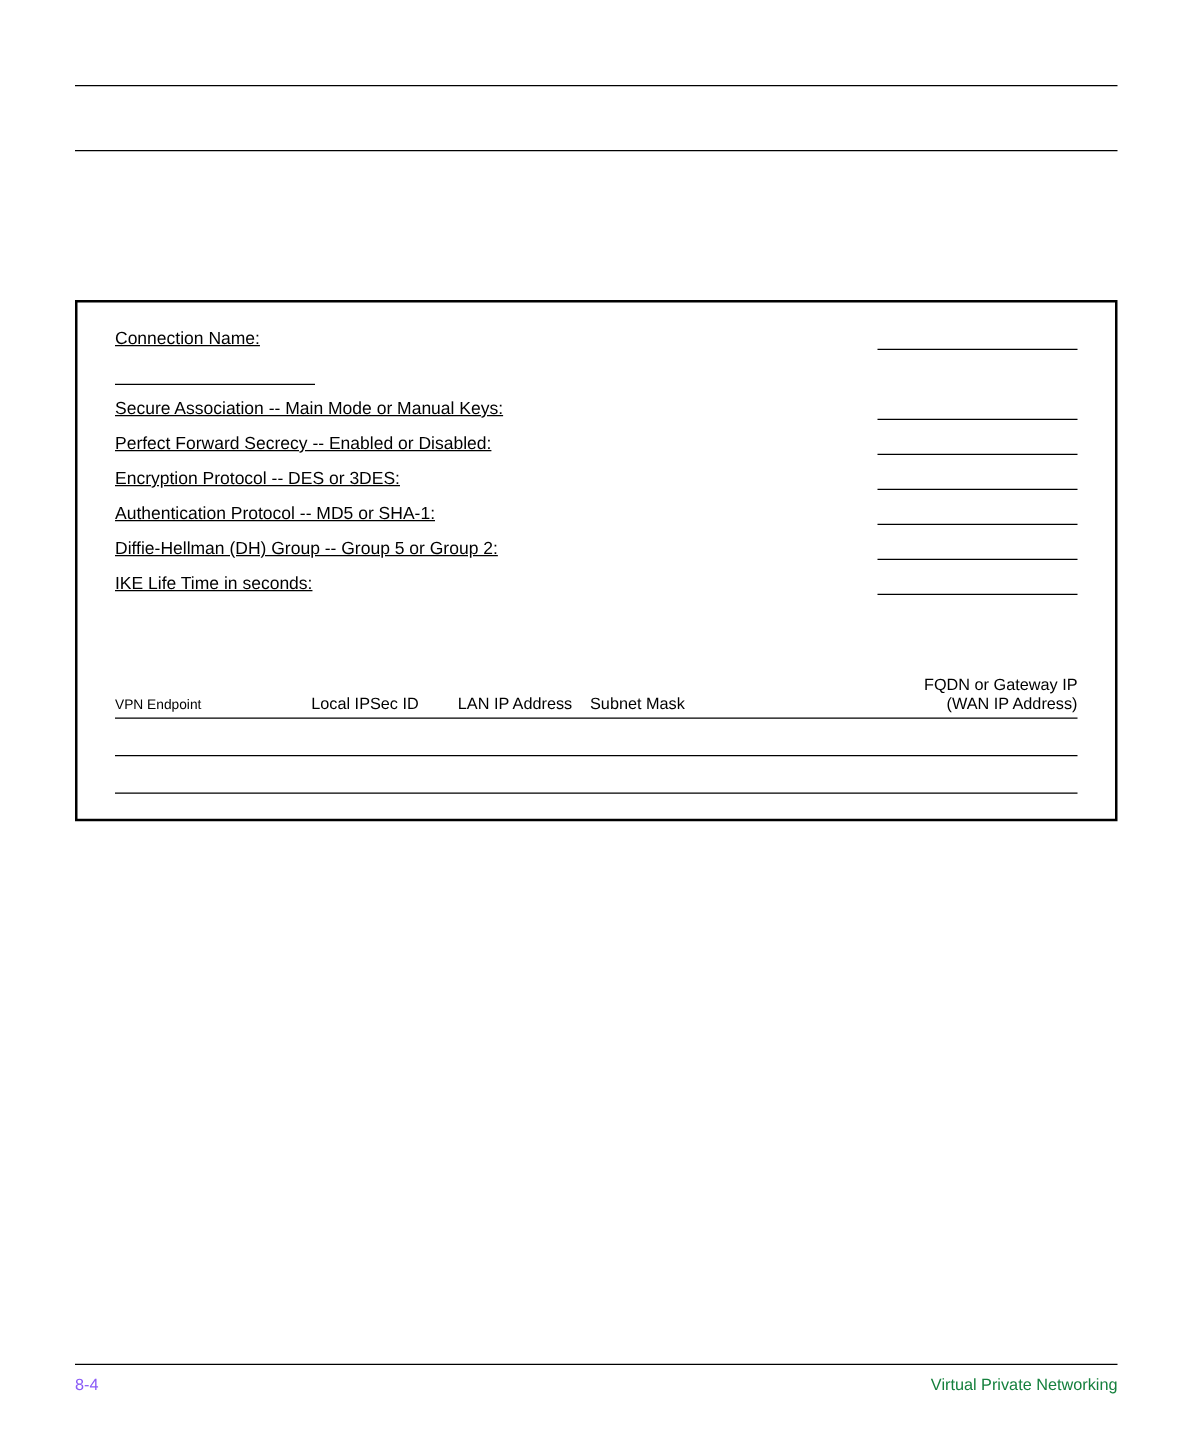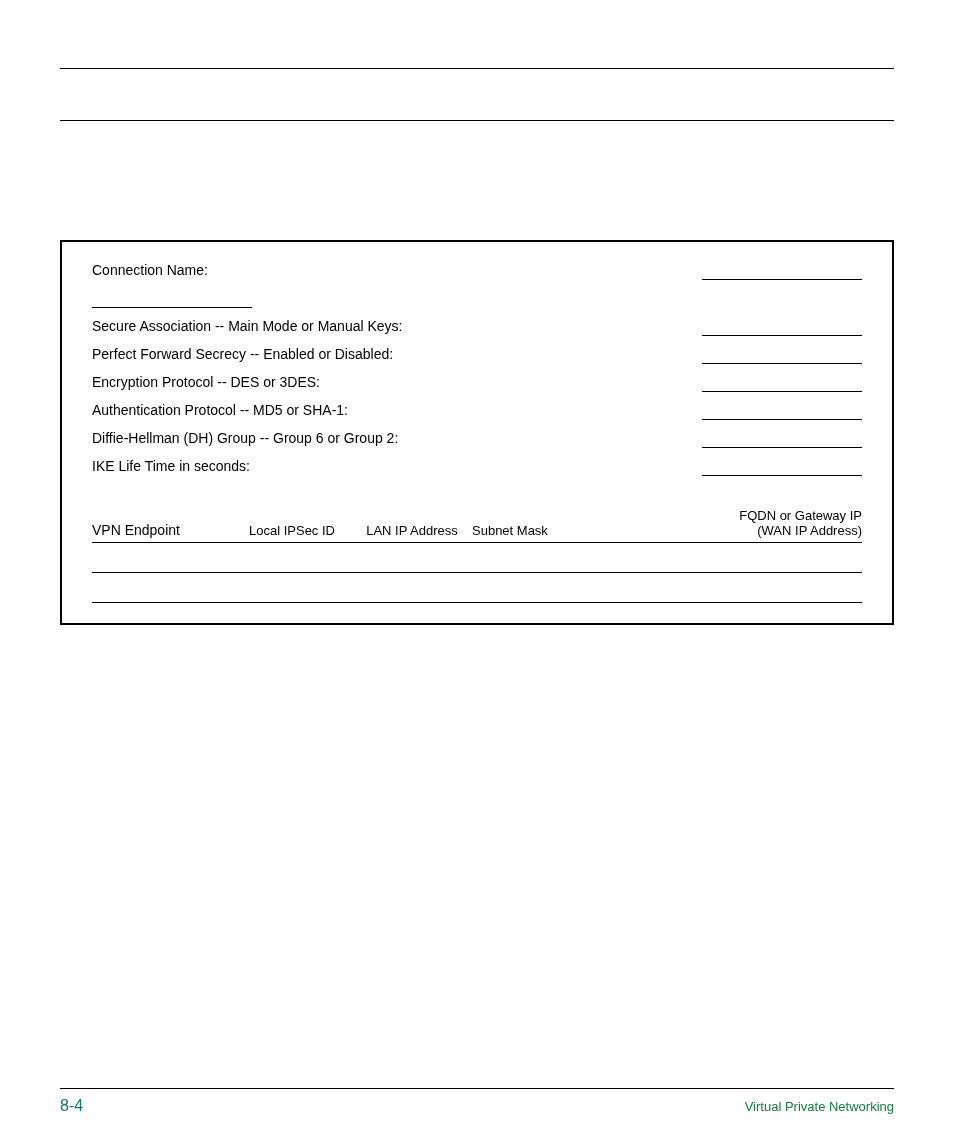--- a/index.html
+++ b/index.html
@@ -49,20 +49,21 @@
       right: 60px;
       border: 2px solid #000;
       padding: 20px 30px 20px 30px;
     }
 
     .form-row {
       display: flex;
       align-items: flex-start;
       margin-bottom: 8px;
       padding-bottom: 2px;
+      text-decoration: underline;
     }
 
     .form-label {
       flex: 1;
       font-size: 14px;
       color: #000;
       padding-bottom: 2px;
     }
 
     .form-input-line {
@@ -79,21 +80,21 @@
     .table-header-row {
       display: flex;
       align-items: flex-end;
       border-bottom: 1px solid #000;
       padding-bottom: 4px;
       margin-bottom: 0;
     }
 
     .th-vpn-endpoint {
       width: 140px;
-      font-size: 14px;
+      font-size: 11px;
       text-align: left;
     }
 
     .th-local-ipsec {
       width: 120px;
       font-size: 13px;
       text-align: center;
     }
 
     .th-lan-ip {
@@ -104,20 +105,21 @@
 
     .th-subnet-mask {
       width: 110px;
       font-size: 13px;
     }
 
     .th-fqdn {
       flex: 1;
       font-size: 13px;
       text-align: right;
+      margin-top: 32px;
     }
 
     .table-data-row {
       display: flex;
       height: 30px;
       border-bottom: 1px solid #000;
       align-items: flex-end;
       padding-bottom: 2px;
     }
 
@@ -131,22 +133,22 @@
       left: 60px;
       right: 60px;
       display: flex;
       justify-content: space-between;
       align-items: center;
       border-top: 1px solid #000;
       padding-top: 8px;
     }
 
     .footer-left {
-      font-size: 16px;
-      color: #0f766e;
+      font-size: 13px;
+      color: #8b5cf6;
     }
 
     .footer-right {
       font-size: 13px;
       color: #15803d;
     }
   </style>
 </head>
 <body>
 
@@ -182,21 +184,21 @@
         <div class="form-label">Encryption Protocol -- DES or 3DES:</div>
         <div class="form-input-line"></div>
       </div>
 
       <div class="form-row">
         <div class="form-label">Authentication Protocol -- MD5 or SHA-1:</div>
         <div class="form-input-line"></div>
       </div>
 
       <div class="form-row">
-        <div class="form-label">Diffie-Hellman (DH) Group -- Group 6 or Group 2:</div>
+        <div class="form-label">Diffie-Hellman (DH) Group -- Group 5 or Group 2:</div>
         <div class="form-input-line"></div>
       </div>
 
 
       <div class="form-row">
         <div class="form-label">IKE Life Time in seconds:</div>
         <div class="form-input-line"></div>
       </div>
     </div>
 

